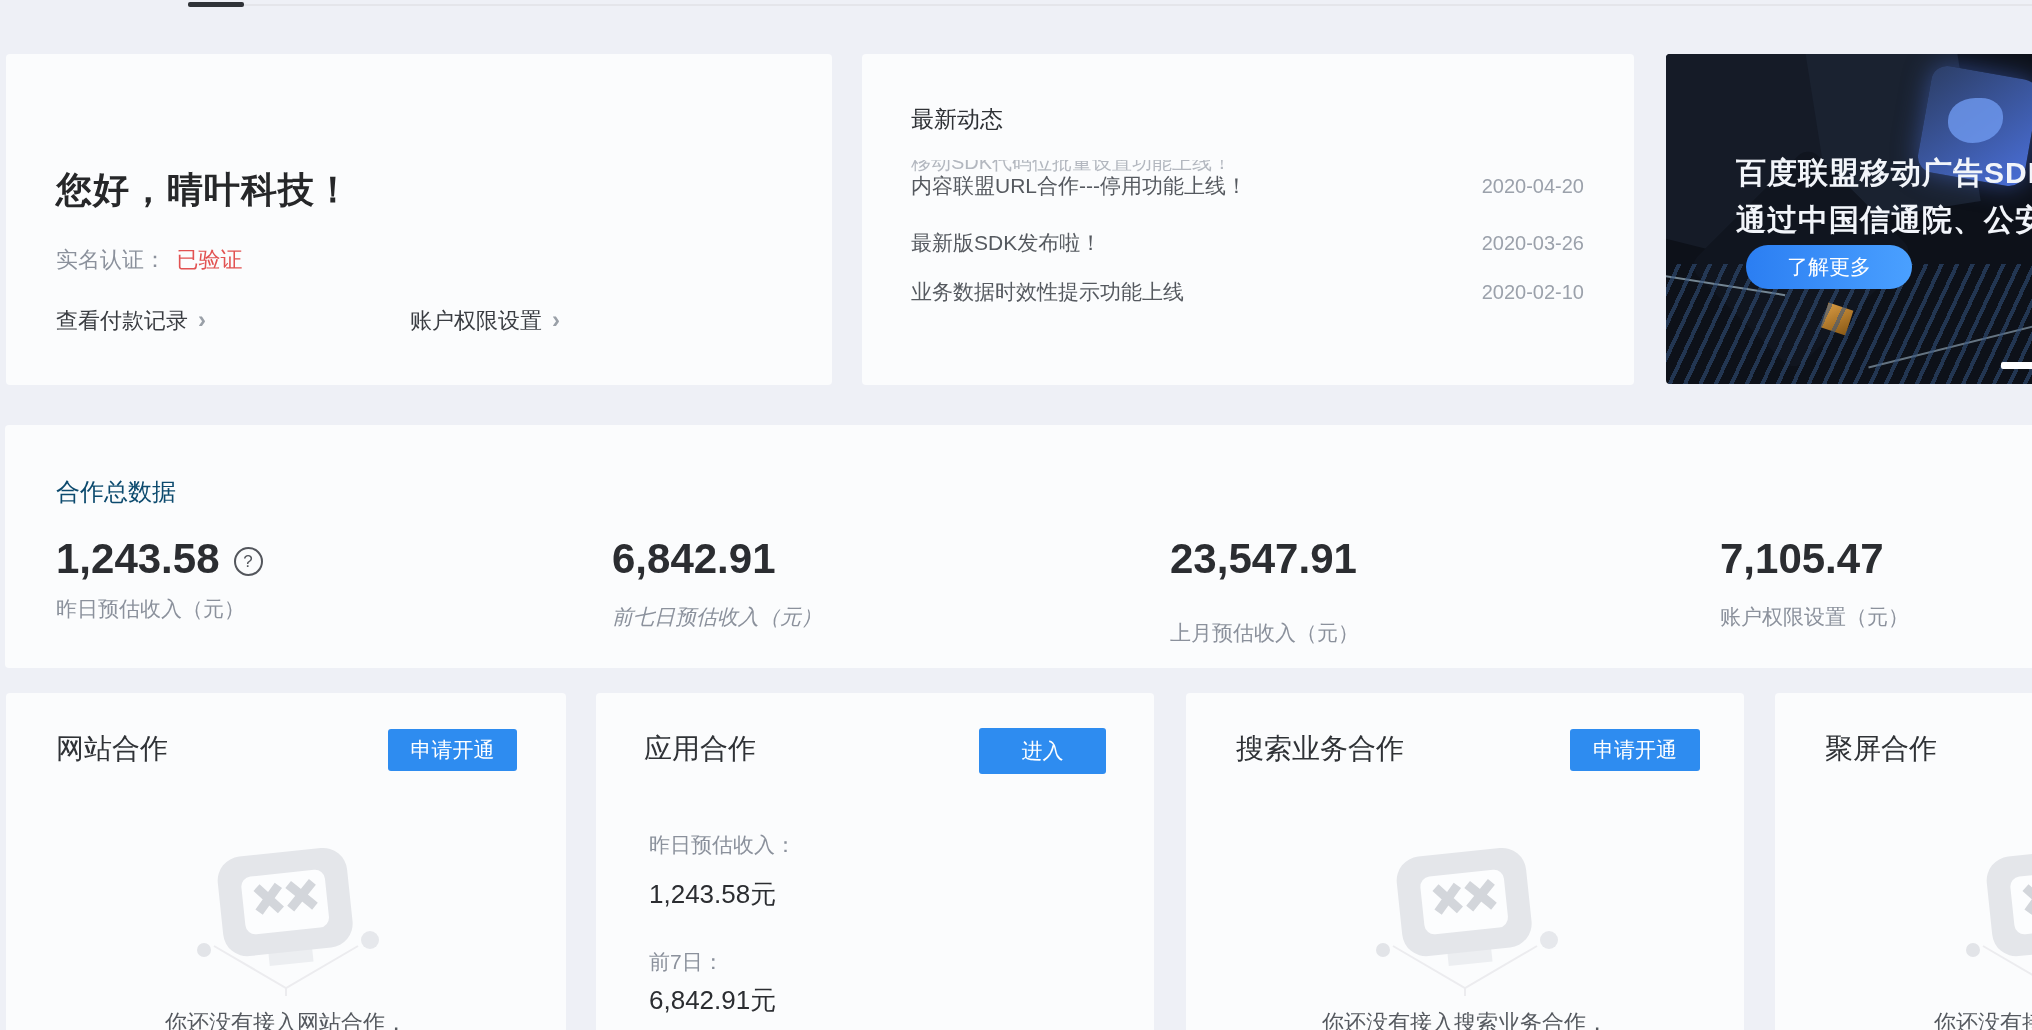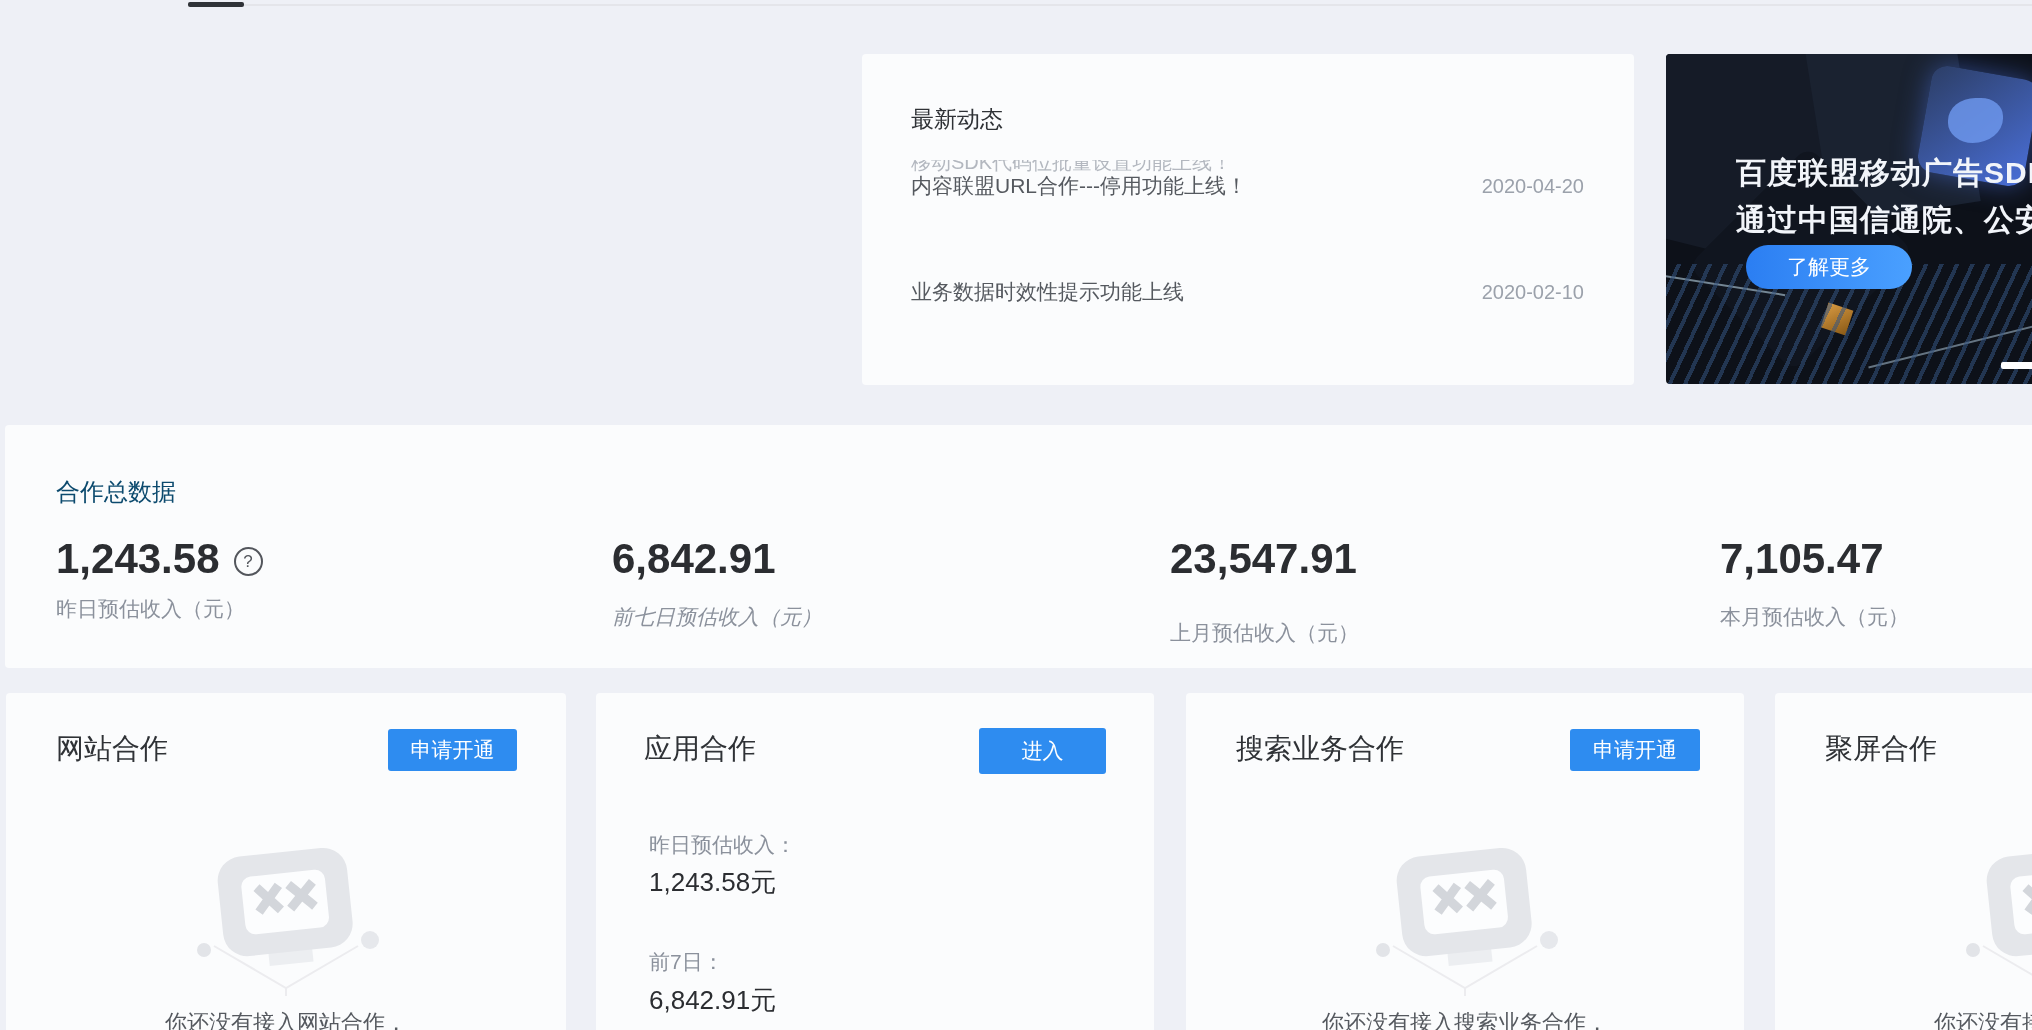--- a/index.html
+++ b/index.html
@@ -42,31 +42,48 @@
   .tvicon{position:absolute;left:50%;transform:translateX(-50%);}
 </style>
 </head>
 <body>
 
 <div id="screen">
 
   <div class="abs" style="left:188px;top:4px;width:1844px;height:2px;background:#e4e5ea;"></div>
   <div class="abs" style="left:188px;top:2px;width:56px;height:5px;background:#303338;border-radius:2px;"></div>
 
+  <div class="card" style="left:6px;top:54px;width:826px;height:331px;">
+    <div class="abs h-title" style="left:50px;top:112px;">您好，晴叶科技！</div>
+    <div class="abs" style="left:50px;top:191px;white-space:nowrap;">
+      <span class="sub">实名认证：</span>
+      <span style="font-size:22px;color:#e25252;margin-left:6px;">已验证</span>
+    </div>
+    <div class="abs link" style="left:50px;top:252px;">
+      <span>查看付款记录</span><span class="chev">›</span>
+    </div>
+    <div class="abs link" style="left:404px;top:252px;">
+      <span>账户权限设置</span><span class="chev">›</span>
+    </div>
+  </div>
 
   <div class="card" style="left:862px;top:54px;width:772px;height:331px;">
     <div class="abs news-title" style="left:49px;top:50px;">最新动态</div>
 
     <div class="partial-clip" style="top:106px;">
       <span>移动SDK代码位批量设置功能上线！</span>
     </div>
 
     <div class="news-row" style="top:118px;">
       <span class="news-text">内容联盟URL合作---停用功能上线！</span>
       <span class="news-date">2020-04-20</span>
+    </div>
+    <div class="news-row" style="top:175px;">
+      <span class="news-text">最新版SDK发布啦！</span>
+      <span class="news-date">2020-03-26</span>
     </div>
     <div class="news-row" style="top:224px;">
       <span class="news-text">业务数据时效性提示功能上线</span>
       <span class="news-date">2020-02-10</span>
     </div>
   </div>
 
   <div id="banner">
 
     <div class="b-block" style="left:-20px;top:-30px;width:190px;height:230px;background:#151b27;transform:rotate(14deg);"></div>
@@ -96,21 +113,21 @@
     <div class="abs" style="left:607px;top:110px;">
       <span class="stat-num">6,842.91</span>
       <div class="stat-label" style="margin-top:20px;font-style:italic;">前七日预估收入（元）</div>
     </div>
     <div class="abs" style="left:1165px;top:110px;">
       <span class="stat-num">23,547.91</span>
       <div class="stat-label" style="margin-top:36px;">上月预估收入（元）</div>
     </div>
     <div class="abs" style="left:1715px;top:110px;">
       <span class="stat-num">7,105.47</span>
-      <div class="stat-label" style="margin-top:20px;">本月预估收入（元）</div>
+      <div class="stat-label" style="margin-top:20px;">账户权限设置（元）</div>
     </div>
   </div>
 
   <div class="card" style="left:6px;top:693px;width:560px;height:400px;">
     <div class="abs coop-title" style="left:50px;top:37px;">网站合作</div>
     <button class="btn" style="right:49px;top:36px;width:129px;height:42px;">申请开通</button>
     <svg class="tvicon" style="top:137px;" width="200" height="170" viewBox="0 0 200 170">
       <circle cx="18" cy="120" r="7" fill="#e2e4e8"></circle>
       <circle cx="184" cy="110" r="9" fill="#e6e8ec"></circle>
       <path d="M28 116 L100 158 L172 116" fill="none" stroke="#ececef" stroke-width="2"></path>
@@ -123,21 +140,21 @@
         <path d="M108 58 L126 76 M126 58 L108 76" stroke="#d3d6db" stroke-width="9" stroke-linecap="square"></path>
       </g>
     </svg>
     <div class="empty-text" style="top:315px;">你还没有接入网站合作，</div>
   </div>
 
   <div class="card" style="left:596px;top:693px;width:558px;height:400px;">
     <div class="abs coop-title" style="left:48px;top:37px;">应用合作</div>
     <button class="btn" style="right:48px;top:35px;width:127px;height:46px;">进入</button>
     <div class="coop-label" style="left:53px;top:138px;">昨日预估收入：</div>
-    <div class="coop-value" style="left:53px;top:172px;">1,243.58元</div>
+    <div class="coop-value" style="left:53px;top:184px;">1,243.58元</div>
     <div class="coop-label" style="left:53px;top:255px;">前7日：</div>
     <div class="coop-value" style="left:53px;top:290px;">6,842.91元</div>
   </div>
 
   <div class="card" style="left:1186px;top:693px;width:558px;height:400px;">
     <div class="abs coop-title" style="left:50px;top:37px;">搜索业务合作</div>
     <button class="btn" style="right:44px;top:36px;width:130px;height:42px;">申请开通</button>
     <svg class="tvicon" style="top:137px;" width="200" height="170" viewBox="0 0 200 170">
       <circle cx="18" cy="120" r="7" fill="#e2e4e8"></circle>
       <circle cx="184" cy="110" r="9" fill="#e6e8ec"></circle>

